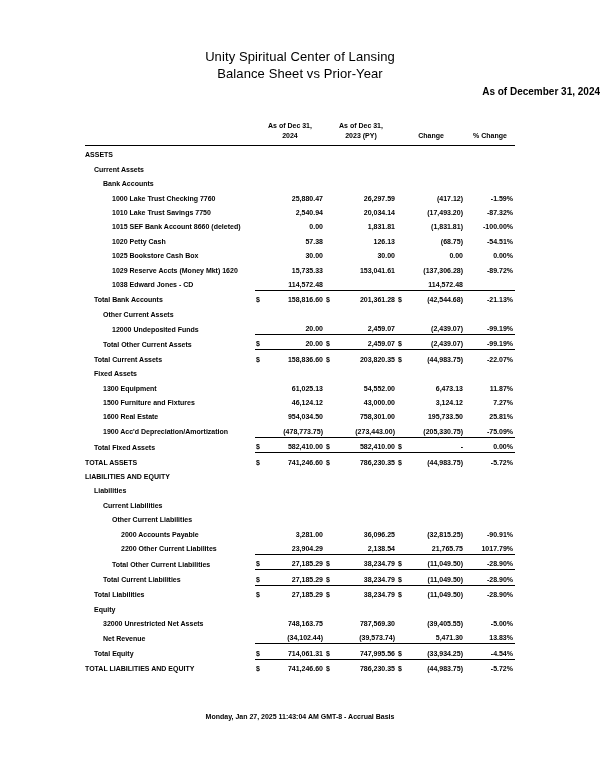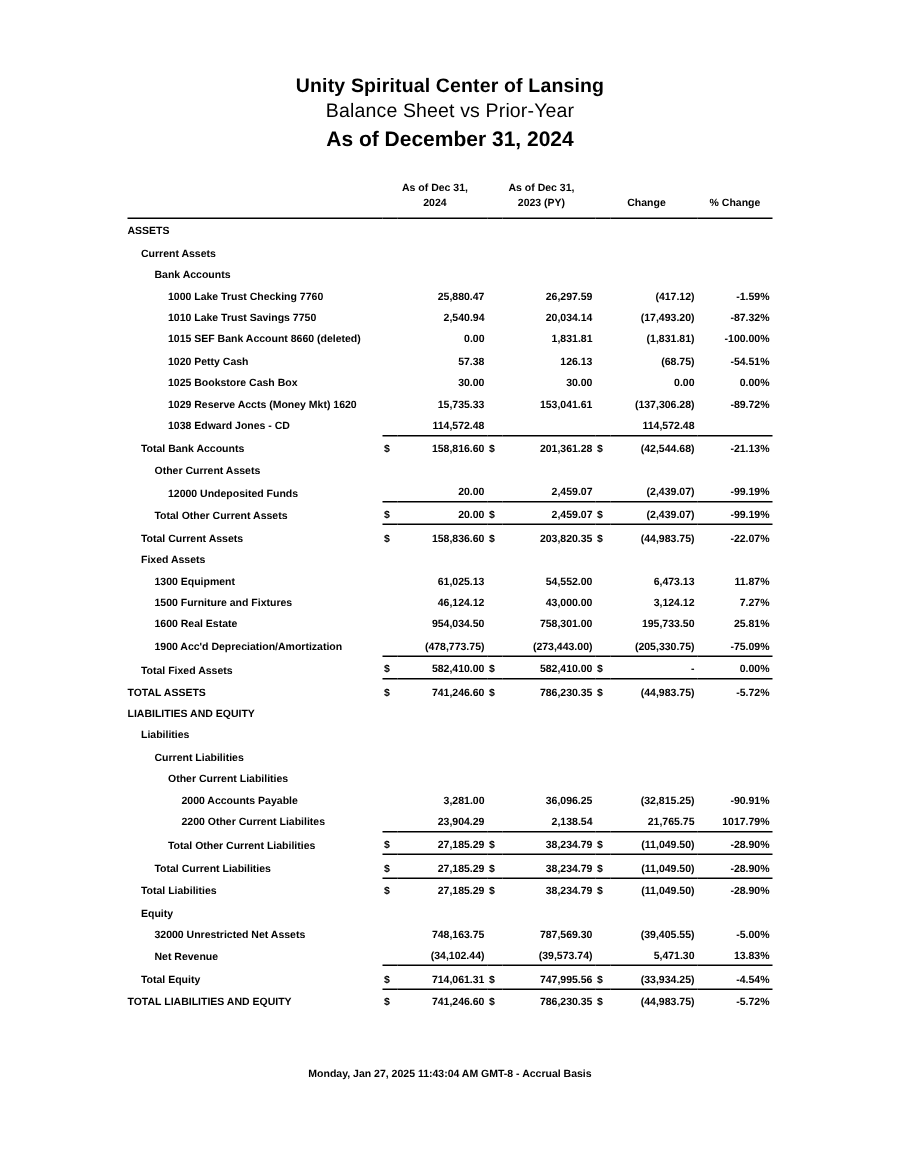--- a/index.html
+++ b/index.html
@@ -21,35 +21,36 @@
     box-sizing: border-box;
     padding: 0;
     background: #fff;
   }
   .title-block {
     text-align: center;
     padding-top: 48px;
   }
   .title-line1 {
     font-size: 13px;
-    font-weight: bold;
+    font-weight: normal;
     line-height: 17px;
     letter-spacing: 0.1px;
   }
   .title-line2 {
     font-size: 13px;
     font-weight: normal;
     line-height: 17px;
     letter-spacing: 0.1px;
   }
   .title-line3 {
-    font-size: 14px;
+    font-size: 10px;
     font-weight: bold;
     line-height: 14px;
     padding-top: 3px;
+    text-align: right;
   }
 
   table.sheet {
     border-collapse: collapse;
     margin: 0 auto;
     margin-top: 22px;
     width: 430px;
     table-layout: fixed;
     font-size: 7px;
   }

